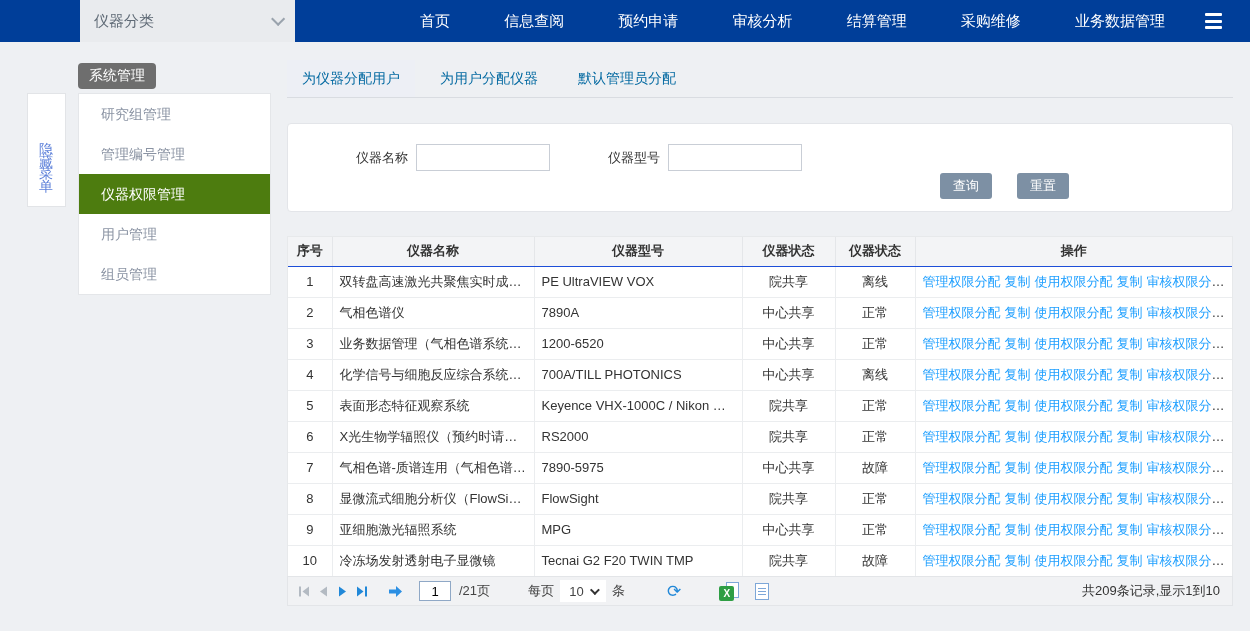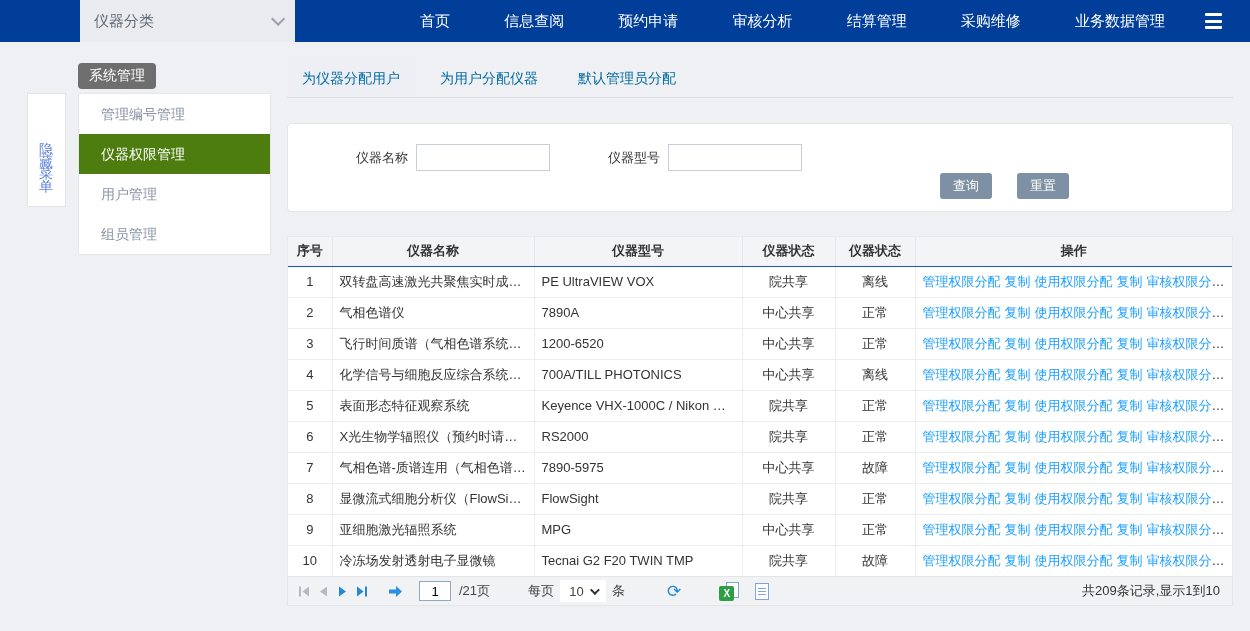--- a/index.html
+++ b/index.html
@@ -184,20 +184,21 @@
   </div>
 </div>
 
 <div class="sys-badge">系统管理</div>
 
 <div class="hide-menu">
   <span class="vtext">隐藏菜单</span>
 </div>
 
 <div class="side-menu" id="side-menu">
+    <div class="menu-item">研究组管理</div>
     <div class="menu-item">管理编号管理</div>
     <div class="menu-item active">仪器权限管理</div>
     <div class="menu-item">用户管理</div>
     <div class="menu-item">组员管理</div>
   </div>
 
 <div class="tabs" id="tabs">
     <div class="tab active">为仪器分配用户</div>
     <div class="tab">为用户分配仪器</div>
     <div class="tab">默认管理员分配</div>
@@ -252,21 +253,21 @@
         <tr>
           <td class="c-center">2</td>
           <td>气相色谱仪</td>
           <td>7890A</td>
           <td class="c-center">中心共享</td>
           <td class="c-center">正常</td>
           <td><a class="op-link">管理权限分配</a><a class="op-link">复制</a><a class="op-link">使用权限分配</a><a class="op-link">复制</a><a class="op-link">审核权限分配</a><a class="op-link">复制</a></td>
         </tr>
         <tr>
           <td class="c-center">3</td>
-          <td>飞行时间质谱（气相色谱系统））</td>
+          <td>业务数据管理（气相色谱系统））</td>
           <td>1200-6520</td>
           <td class="c-center">中心共享</td>
           <td class="c-center">正常</td>
           <td><a class="op-link">管理权限分配</a><a class="op-link">复制</a><a class="op-link">使用权限分配</a><a class="op-link">复制</a><a class="op-link">审核权限分配</a><a class="op-link">复制</a></td>
         </tr>
         <tr>
           <td class="c-center">4</td>
           <td>化学信号与细胞反应综合系统（膜片...</td>
           <td>700A/TILL PHOTONICS</td>
           <td class="c-center">中心共享</td>

